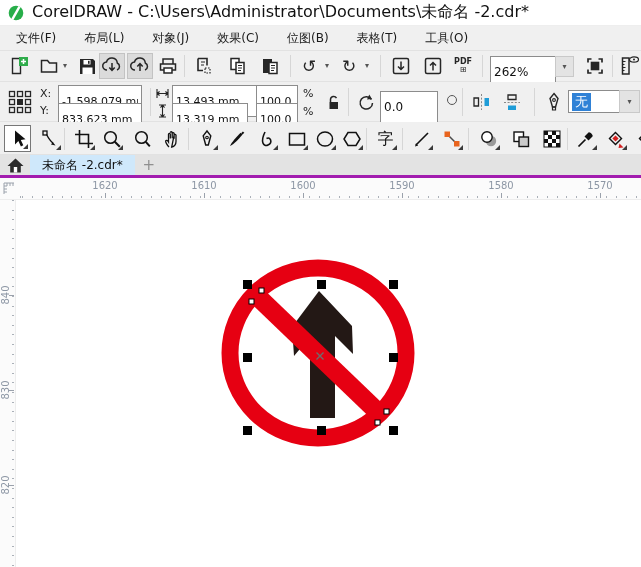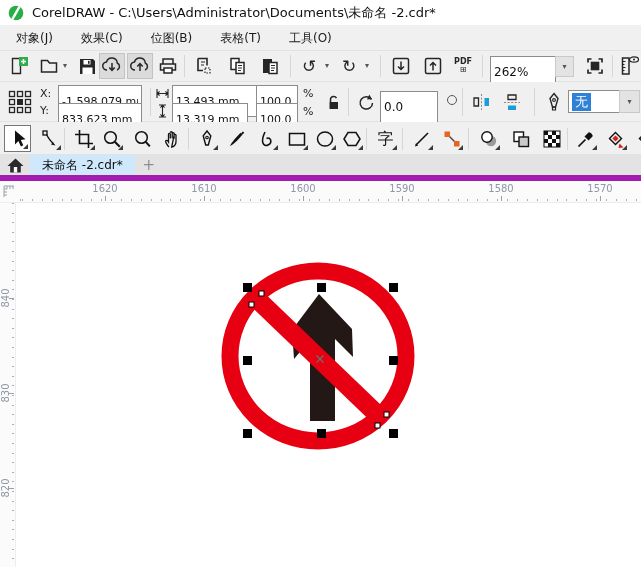--- a/index.html
+++ b/index.html
@@ -2,21 +2,21 @@
 <html><head>
 <meta charset="utf-8">
 <style>
   html,body{margin:0;padding:0}
   body{width:641px;height:567px;overflow:hidden;background:#fff;
        font-family:"DejaVu Sans","Liberation Sans",sans-serif;font-size:12px;color:#1a1a1a;
        -webkit-font-smoothing:antialiased}
   .bar{position:relative;box-sizing:border-box;background:#f0f0f0;border-bottom:1px solid #e2e2e2}
   
   #titlebar{height:25px;background:#fff;display:flex;align-items:center;gap:8px;padding-left:8px;border-bottom:1px solid #eee}
-  #titlebar .title{font-size:13px;color:#111;white-space:nowrap}
+  #titlebar .title{font-size:16px;color:#111;white-space:nowrap}
   
   #menubar{height:25px;display:flex;align-items:center;padding-left:2px}
   .menu-item{padding:3px 14px;white-space:nowrap;cursor:default}
   
   #toolbar{height:31px}
   #propbar{height:40px}
   #toolboxbar{height:33px;overflow:hidden}
   .abs{position:absolute}
   .tbtn{width:26px;height:26px;top:2px;display:flex;align-items:center;justify-content:center;box-sizing:border-box}
   .tbtn.pressed{background:#dbdbdb;border:1px solid #c3c3c3}
@@ -29,21 +29,21 @@
   input.fld{outline:none}
   .lab{font-size:11px;color:#222}
   .pct{font-size:11px;color:#222}
   .degree{width:8px;height:8px;border:1.5px solid #555;border-radius:50%}
   
   .tool{width:27px;height:27px;top:3px;display:flex;align-items:center;justify-content:center;box-sizing:border-box;position:absolute}
   .tool.selected{background:#fff;border:1px solid #777}
   .fly{position:absolute;right:2px;bottom:2px;width:0;height:0;border-left:5px solid transparent;border-bottom:5px solid #3a3a3a}
   .zi{font-size:16px;color:#111;line-height:1}
   
-  #tabbar{height:20px;background:#e3e3e3;border-bottom:6px solid #a21caf;display:flex;align-items:stretch}
+  #tabbar{height:20px;background:#e3e3e3;border-bottom:3px solid #a21caf;display:flex;align-items:stretch}
   #home-btn{width:30px;display:flex;align-items:center;justify-content:center}
   #active-tab{background:#cfe8fb;display:flex;align-items:center;padding:0 12px;white-space:nowrap;color:#111}
   #newtab-btn{width:28px;display:flex;align-items:center;justify-content:center;color:#8f8f8f;font-size:15px}
   
   #hruler{height:21px;background:#fbfbfb;position:relative;border-bottom:1px solid #ededed}
   .hlab{position:absolute;top:2px;width:34px;text-align:center;font-size:10px;color:#8d97a5}
   .hmaj{position:absolute;bottom:1px;width:1px;height:5px;background:#9aa1ab}
   #hdots{position:absolute;left:15px;right:0;bottom:1px;height:2px;
          background:repeating-linear-gradient(to right,#aab0b8 0 1px,transparent 1px 9.9px);background-position:7px 0}
   #work{position:relative;height:372px;background:#fff}
@@ -61,20 +61,22 @@
 
 <div id="titlebar">
   <svg width="16" height="16" viewBox="0 0 16 16">
     <circle cx="8" cy="8" r="7.3" fill="#27ae49"></circle>
     <path d="M11.5 1.6 L4.2 14.6" stroke="#fff" stroke-width="2.4"></path>
   </svg>
   <span class="title">CorelDRAW - C:\Users\Administrator\Documents\未命名 -2.cdr*</span>
 </div>
 
 <div id="menubar" class="bar">
+  <span class="menu-item">文件(F)</span>
+  <span class="menu-item">布局(L)</span>
   <span class="menu-item">对象(J)</span>
   <span class="menu-item">效果(C)</span>
   <span class="menu-item">位图(B)</span>
   <span class="menu-item">表格(T)</span>
   <span class="menu-item">工具(O)</span>
 </div>
 
 <div id="toolbar" class="bar">
   <div class="tbtn abs" style="left:6px">
     <svg width="20" height="20" viewBox="0 0 20 20">

